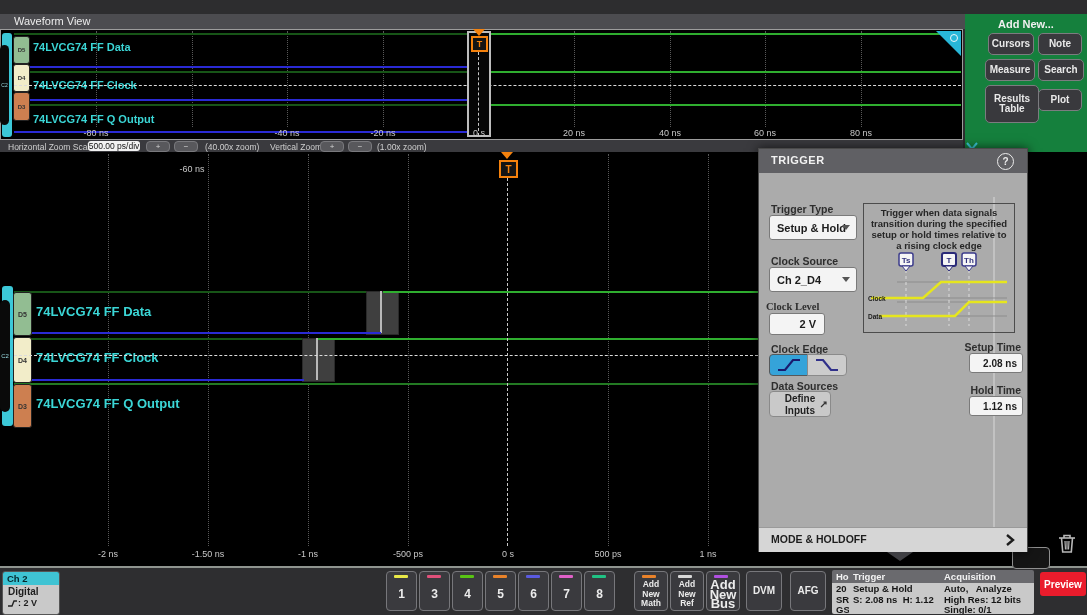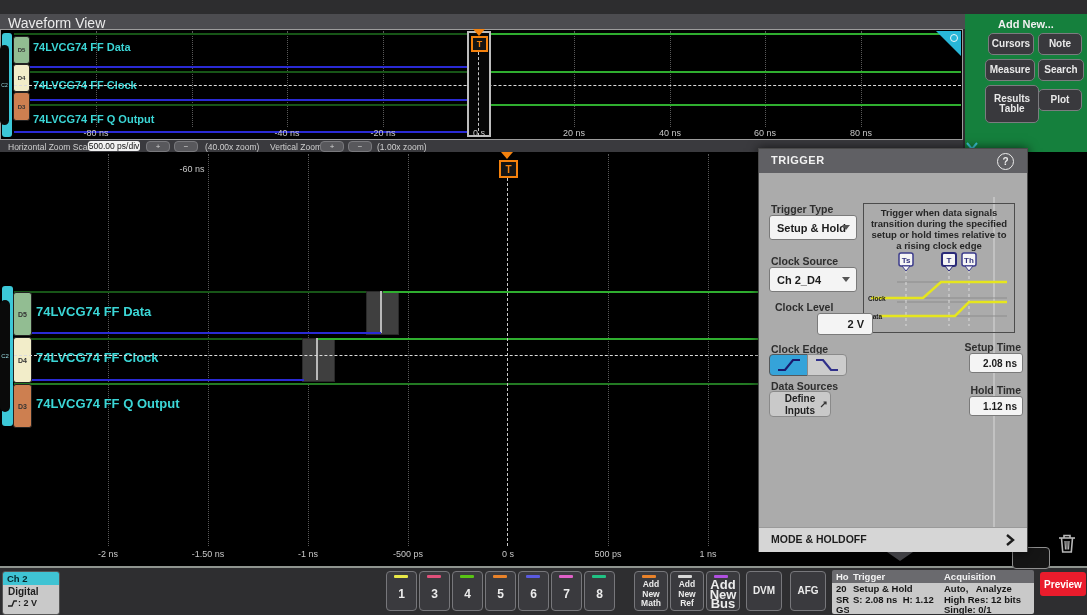--- a/index.html
+++ b/index.html
@@ -45,21 +45,21 @@
   .s5{background:#e8822a;} .s6{background:#5a5ae0;} .s7{background:#e060c8;} .s8{background:#20c284;}
   .sM{background:#e8822a;} .sR{background:#d8d8d8;} .sB{background:#b050e0;}
 </style>
 </head>
 <body>
 
 <div id="app">
 
 
   <div class="abs" style="left:0;top:14px;width:965px;height:15px;background:#4c4c50;">
-    <div class="abs" style="left:8px;top:1px;font-size:14px;color:#ececec;">Waveform View</div>
+    <div class="abs" style="left:14px;top:1px;font-size:11px;color:#ececec;">Waveform View</div>
   </div>
 
   <div class="abs" style="left:965px;top:14px;width:122px;height:138px;background:#15803d;">
     <div class="abs" style="left:0;top:4px;width:122px;text-align:center;color:#f0f0f0;font-size:11px;font-weight:bold;">Add New...</div>
     <div class="abs sbtn" style="left:23px;top:19px;width:44px;height:20px;">Cursors</div>
     <div class="abs sbtn" style="left:73px;top:19px;width:42px;height:20px;">Note</div>
     <div class="abs sbtn" style="left:20px;top:45px;width:48px;height:20px;">Measure</div>
     <div class="abs sbtn" style="left:73px;top:45px;width:44px;height:20px;">Search</div>
     <div class="abs sbtn" style="left:20px;top:71px;width:48px;height:28px;padding:4px 2px;">Results Table</div>
     <div class="abs sbtn" style="left:73px;top:75px;width:42px;height:20px;">Plot</div>
@@ -233,22 +233,22 @@
         <text x="1" y="67" font-size="6.5" font-weight="bold" fill="#1a1a1a">Data</text>
       </svg>
     </div>
 
     <div class="abs p-lbl" style="left:12px;top:106px;">Clock Source</div>
     <div class="abs p-field" style="left:10px;top:118px;width:86px;height:23px;">
       <span style="padding-left:7px;">Ch 2_D4</span>
       <span class="caret"></span>
     </div>
 
-    <div class="abs p-lbl" style="left:16px;top:152px;">Clock Level</div>
-    <div class="abs p-field" style="left:10px;top:164px;width:54px;height:20px;justify-content:flex-end;margin-left:48px;">
+    <div class="abs p-lbl" style="left:7px;top:152px;font-family:Liberation Serif, serif;">Clock Level</div>
+    <div class="abs p-field" style="left:10px;top:164px;width:54px;height:20px;justify-content:flex-end;">
       <span style="padding-right:8px;">2 V</span>
     </div>
 
     <div class="abs p-lbl" style="left:12px;top:194px;">Clock Edge</div>
     <div class="abs" style="left:10px;top:205px;width:38px;height:20px;background:#35a3d9;border:1px solid #55585a;
                 border-radius:4px 0 0 4px;display:flex;align-items:center;justify-content:center;">
       <svg width="30" height="16" viewBox="0 0 30 16">
         <polyline points="4,13 11,13 19,3 26,3" fill="none" stroke="#1a1a6e" stroke-width="2.2"></polyline>
       </svg>
     </div>

